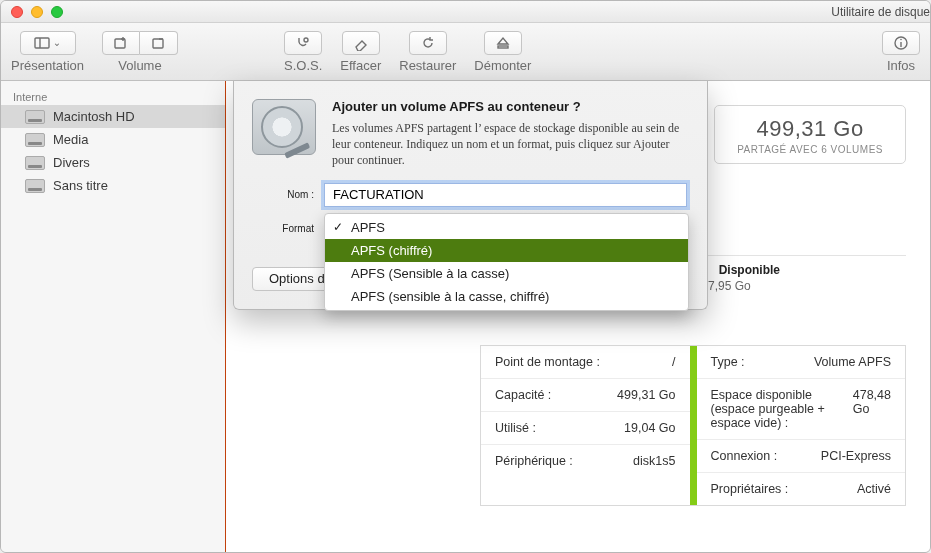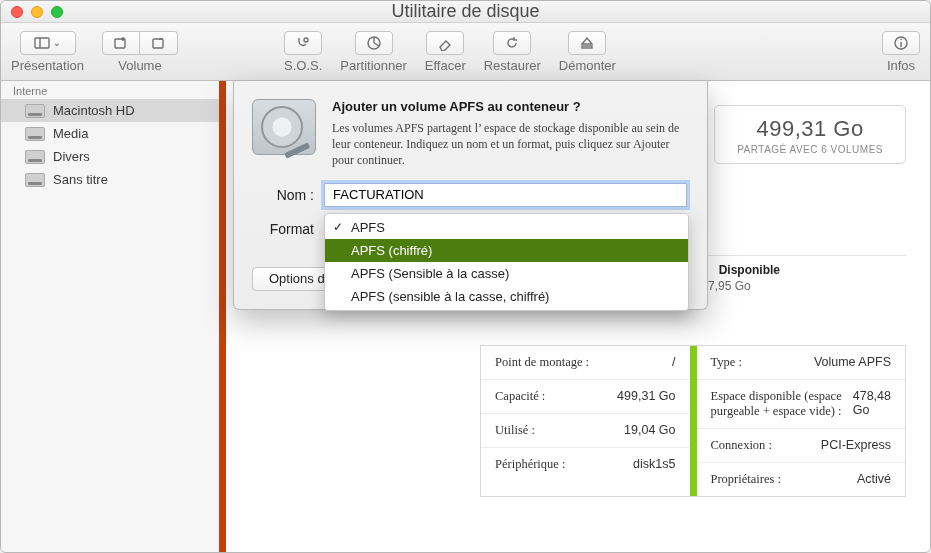--- a/index.html
+++ b/index.html
@@ -20,21 +20,21 @@
     background: linear-gradient(#f7f7f7,#e8e8e8);
     border-bottom: 1px solid #d1d1d1;
     display: flex; align-items: center;
     position: relative;
   }
   .traffic { display:flex; gap:8px; margin-left:10px; }
   .dot { width:12px; height:12px; border-radius:50%; }
   .dot.red{background:#ff5f57;border:1px solid #e24238;}
   .dot.yellow{background:#ffbd2e;border:1px solid #e1a116;}
   .dot.green{background:#28c940;border:1px solid #1daa2f;}
-  .title { position:absolute; left:0; right:0; text-align:center; font-size:18px; color:#4a4a4a; font-weight:400;}
+  .title { position:absolute; left:0; right:0; text-align:right; font-size:12px; color:#4a4a4a; font-weight:400;}
   
   .toolbar {
     height: 58px;
     background: linear-gradient(#f7f7f7,#e6e6e6);
     border-bottom: 1px solid #bfbfbf;
     display:flex; align-items:center;
     padding: 0 10px;
     gap: 18px;
   }
   .tgroup { display:flex; flex-direction:column; align-items:center; gap:3px;}
@@ -49,21 +49,22 @@
   .tbtn.l{border-top-right-radius:0;border-bottom-right-radius:0;}
   .tbtn.r{border-top-left-radius:0;border-bottom-left-radius:0;border-left:none;}
   .tcaption { font-size:13px; color:#6e6e6e; }
   .spacer { flex:1; }
   svg.icon { width:16px; height:16px; stroke:#707070; stroke-width:1.4; fill:none; }
   
   .body { display:flex; height: calc(553px - 22px - 58px); }
   .sidebar {
     width: 225px;
     background:#f6f6f6;
-    border-right:7px solid #c2410c;
+    border-right:1px solid #c2410c;
+    padding-top:6px;
   }
   .sb-head { font-size:11px; color:#7a7a7a; padding:4px 12px 2px; }
   .sb-item {
     display:flex; align-items:center; gap:8px;
     padding:4px 12px 4px 24px;
     font-size:13px; color:#3a3a3a;
   }
   .sb-item.sel { background:#d8d8d8; }
   .disk-mini { width:20px; height:14px; background:#d0d0d0; border:1px solid #aaa; border-radius:2px; position:relative;}
   .disk-mini::after{content:"";position:absolute;left:2px;right:2px;bottom:1px;height:3px;background:#888;border-radius:1px;}
@@ -86,21 +87,21 @@
   
   .details {
     position:absolute; left:254px; right:24px; top:264px;
     border:1px solid #d9d9d9;
     display:flex; background:#fff; font-size:12.5px;
   }
   .col { flex:1; }
   .col + .col { border-left:7px solid #84cc16;}
   .drow { display:flex; justify-content:space-between; padding:9px 14px; }
   .drow + .drow { border-top:1px solid #ececec; }
-  .drow .k { color:#333;font-family:Liberation Serif, serif; }
+  .drow .k { color:#333; }
   .drow .v { color:#333; }
   
   .sheet {
     position:absolute;
     left:232px; top:80px;
     width:475px;
     background: linear-gradient(#f2f2f2,#ededed);
     border:1px solid #b8b8b8;
     border-top:none;
     border-radius:0 0 6px 6px;
@@ -121,21 +122,21 @@
     background: radial-gradient(circle at 50% 50%, #eef1f3 0 35%, #cfd5d9 36% 100%);
   }
   .hdd-icon::after{
     content:""; position:absolute; right:6px; bottom:6px; width:26px; height:6px;
     background:#7e8890; border-radius:2px; transform:rotate(-25deg); transform-origin:right;
   }
   .sheet-h { font-weight:700; font-size:13px; color:#1a1a1a; margin-bottom:6px;}
   .sheet-p { font-size:12px; color:#3f3f3f; line-height:1.35;font-family:Liberation Serif, serif;}
   .form { margin-top:14px; }
   .frow { display:flex; align-items:center; gap:10px; margin-bottom:10px; position:relative;}
-  .flabel { width:62px; text-align:right; font-size:14px; color:#222;}
+  .flabel { width:62px; text-align:right; font-size:10px; color:#222;}
   .finput {
     flex:1; height:24px; border:1px solid #9bb7e4;
     box-shadow: 0 0 0 3px rgba(84,151,247,0.35);
     padding:0 8px; font-size:13px; background:#fff;
     outline:none;
   }
   .fsel-wrap {
     flex:1; position:relative; height:24px;
   }
   .fsel {
@@ -241,29 +242,20 @@
   <div class="tgroup">
     <div class="tbtn">
       <svg class="icon">
           <circle cx="11" cy="5" r="2"></circle>
           <path d="M4 3v4a4 4 0 0 0 7 2"></path>
         </svg>
     </div>
     <div class="tcaption">S.O.S.</div>
   </div>
 
-  <div class="tgroup">
-    <div class="tbtn">
-      <svg class="icon">
-          <circle cx="8" cy="8" r="6"></circle>
-          <path d="M8 8V2M8 8l5 3"></path>
-        </svg>
-    </div>
-    <div class="tcaption">Partitionner</div>
-  </div>
 
   <div class="tgroup">
     <div class="tbtn">
       <svg class="icon">
           <path d="M3 12l6-6 4 4-6 6H5z"></path>
         </svg>
     </div>
     <div class="tcaption">Effacer</div>
   </div>
 

